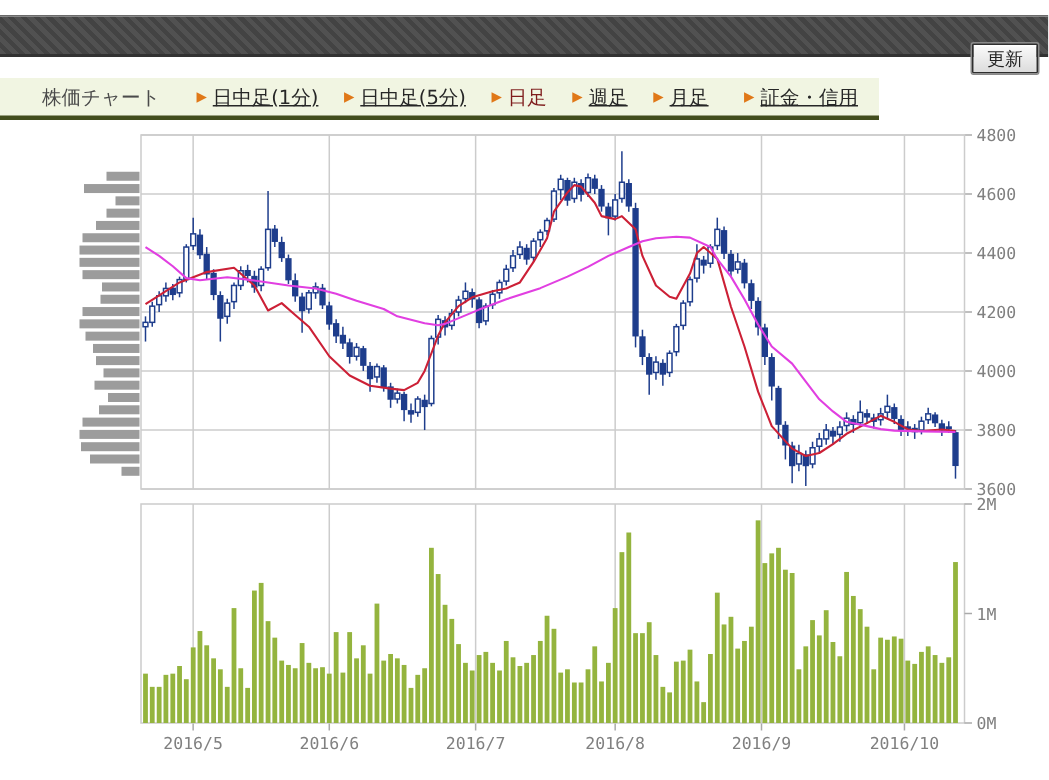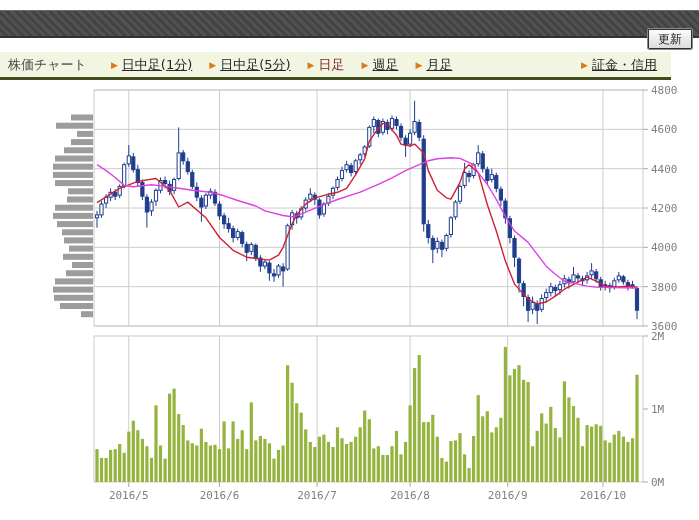--- a/index.html
+++ b/index.html
@@ -11,23 +11,23 @@
     border-top:1px solid #6a6a6a;border-bottom:2px solid #323232;
     display:flex;align-items:center;}
   .titlebar .title{color:#ffffff;font-size:13px;margin-left:8px;letter-spacing:1px;
     text-shadow:0 1px 1px #000;}
   .refresh{position:absolute;right:7px;top:2px;height:20px;padding:0 9px;
     font-family:Liberation Sans, sans-serif;font-size:12px;color:#222;
     background:linear-gradient(#fbfbfb,#dcdcdc);
     border:1px solid #2e2e2e;outline:1px solid #8a8a8a;border-radius:1px;
     box-shadow:inset 0 1px 0 #fff;cursor:pointer;margin-top:16px;}
   
-  .nav{position:absolute;top:52px;left:0;width:671px;height:25px;
+  .nav{position:absolute;top:52px;left:0;width:566px;height:25px;
     background:#f1f5e2;border-bottom:3px solid #424d1d;
-    display:flex;align-items:center;font-size:13px;}
+    display:flex;align-items:center;font-size:13px;padding-left:20px;}
   .navlabel{color:#4a4a4a;margin-left:8px;margin-right:24px;}
   .navitem{display:flex;align-items:center;margin-right:17px;cursor:pointer;}
   .arrow{font-size:9px;color:#e07818;margin-right:4px;}
   .navlink{color:#262626;text-decoration:underline;}
   .navitem.selected .navlink{color:#7f1d1d;text-decoration:none;cursor:default;}
   .navitem.pushright{margin-left:auto;margin-right:14px;}
   
   svg.chart{position:absolute;top:0;left:0;}
   text.ax{font-family:"DejaVu Sans Mono",monospace;font-size:11px;fill:#808080;}
 </style>

